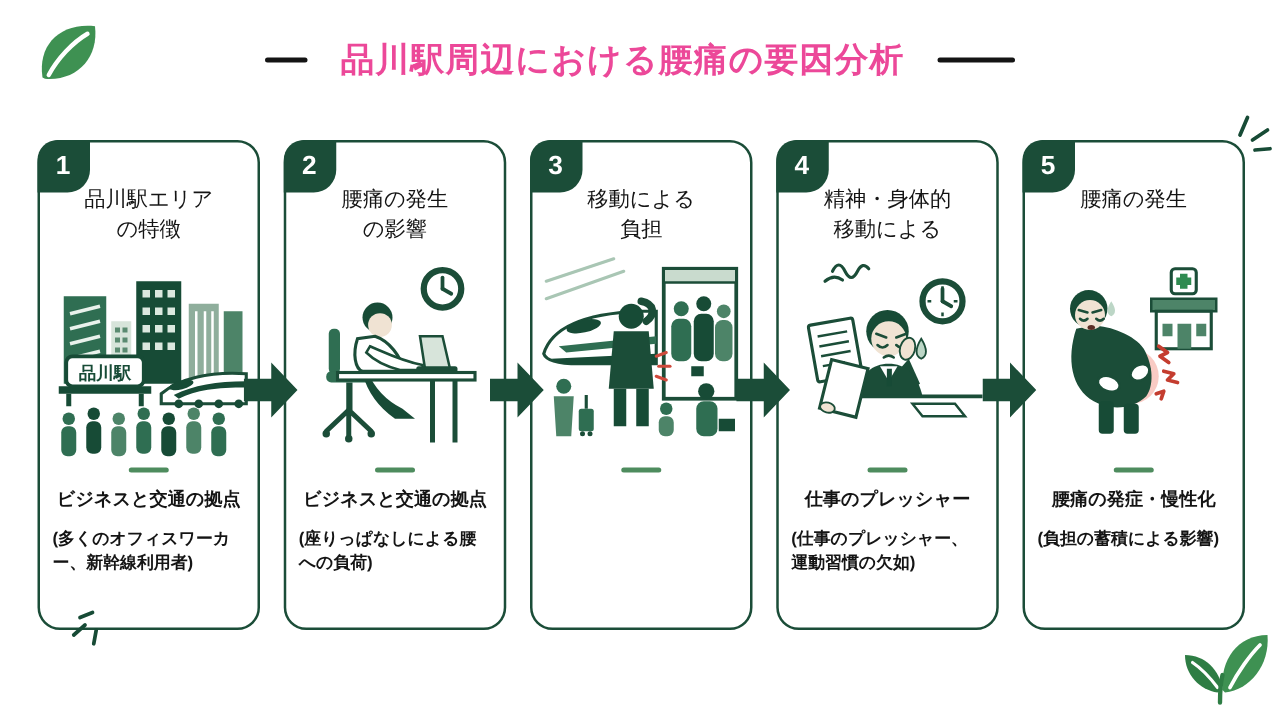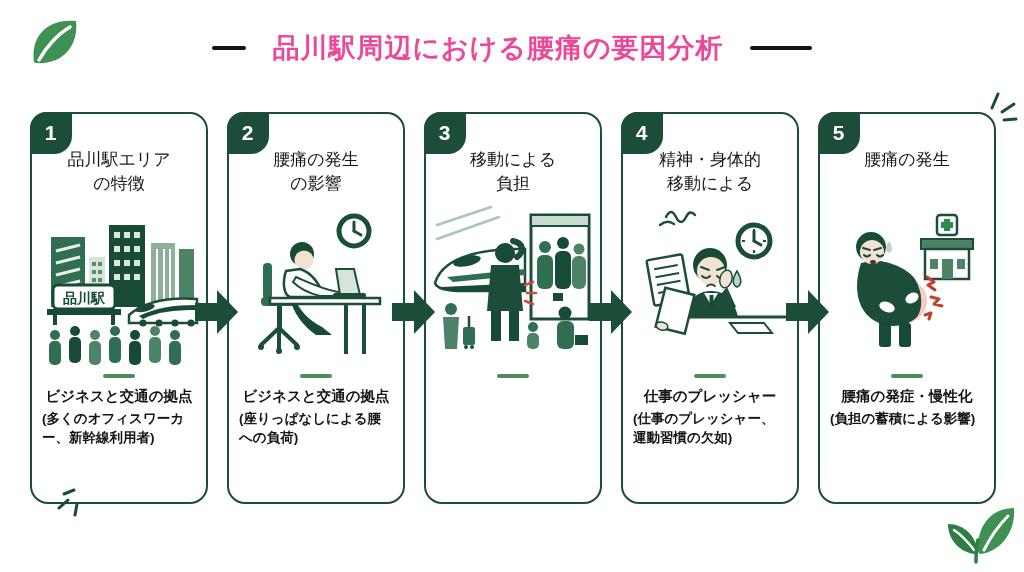--- a/index.html
+++ b/index.html
@@ -20,21 +20,21 @@
     background:#fff;border:2.5px solid #1b4d38;border-radius:18px}
   .c1{left:30px}.c2{left:227px}.c3{left:424px}.c4{left:621px}.c5{left:818px}
   .badge{position:absolute;top:-2.5px;left:-2.5px;width:42px;height:42px;
     background:#1b4d38;border-radius:16px 0 18px 0;color:#fff;
     display:flex;align-items:center;justify-content:center;
     font-size:21px;font-weight:700}
   .card-title{margin:34px 6px 0;min-height:48px;text-align:center;
     font-size:17px;font-weight:400;line-height:1.4;color:#141414}
   .illus{display:block;width:160px;height:170px;margin:2px auto 0}
   .divider{width:32px;height:3.5px;background:#4e8c5e;border-radius:2px;margin:6px auto 9px}
-  .lead{text-align:center;font-size:14.5px;font-weight:800;margin:0 5px;color:#141414}
+  .lead{text-align:center;font-size:14.5px;font-weight:800;margin:12px 5px;color:#141414}
   .sub{text-align:left;font-size:13.5px;font-weight:600;line-height:1.45;margin:3px 10px 0;color:#141414}
   
   .arrow{position:absolute;top:289px;width:44px;height:46px}
   .a1{left:195px}.a2{left:392px}.a3{left:589px}.a4{left:786px}
   .sparkle-bl{position:absolute;top:486px;left:46px;width:38px;height:40px}
   .sparkle-tr{position:absolute;top:86px;left:978px;width:42px;height:42px}
   .sprout-br{position:absolute;top:498px;left:938px;width:78px;height:66px}
 </style>
 </head>
 <body>

